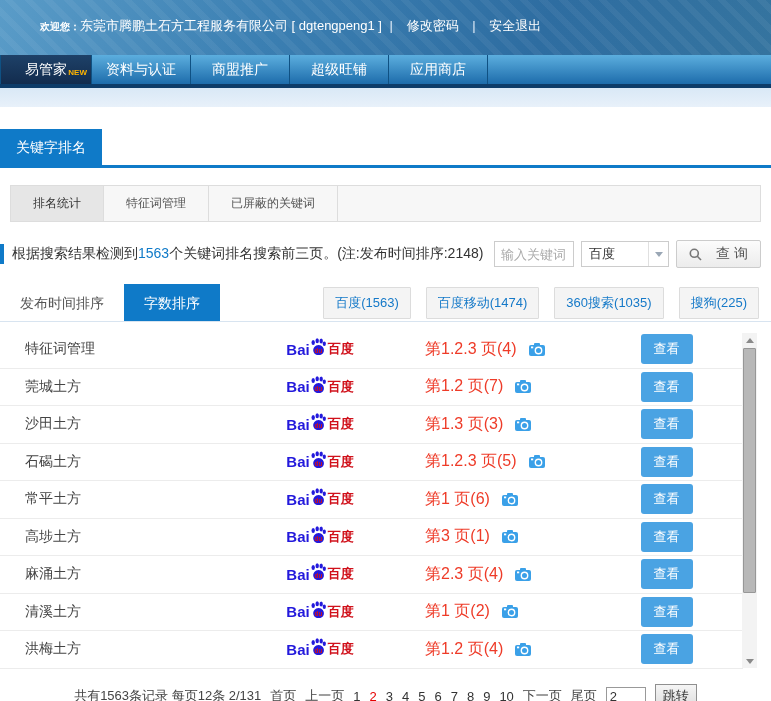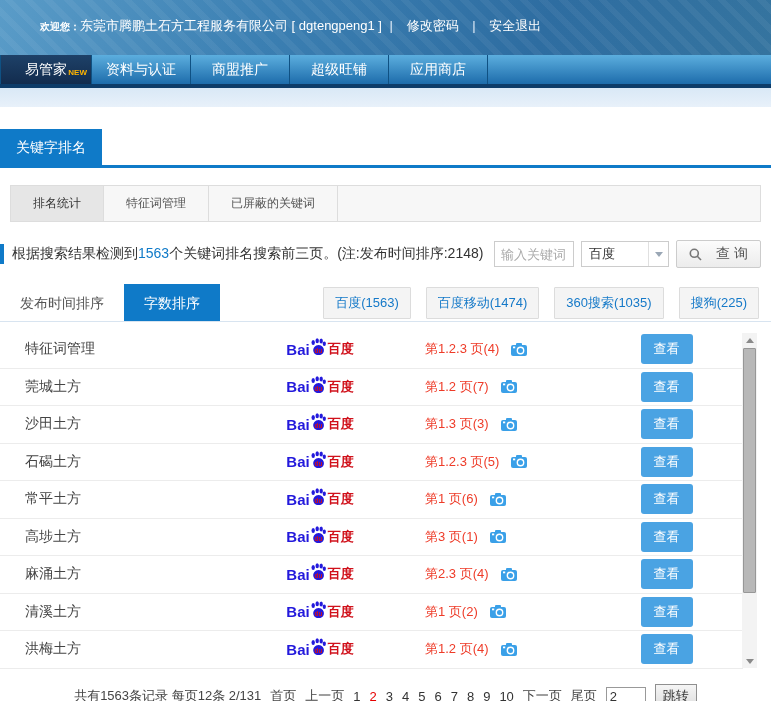--- a/index.html
+++ b/index.html
@@ -75,21 +75,21 @@
   
   .table-wrap { position:relative; margin-top:9px; height:339px; }
   .trow { display:flex; align-items:center; height:37.5px; border-bottom:1px solid #ececec;
     margin-right:28px; }
   .cell-kw { width:245px; padding-left:25px; font-size:14px; color:#444; }
   .cell-logo { width:150px; display:flex; align-items:center; justify-content:center; }
   .bai { color:#2319dc; font-weight:bold; font-size:15px; letter-spacing:0; }
   .paw { margin:0 1px 0 0; position:relative; top:-2px; }
   .bdu { color:#d0111b; font-weight:bold; font-size:13px; }
   .cell-page { width:195px; display:flex; align-items:center; gap:12px; padding-left:30px; }
-  .pagetext { color:#ee3b28; font-size:13px; white-space:nowrap; }
+  .pagetext { color:#ee3b28; font-size:16px; white-space:nowrap; }
   .cam { cursor:pointer; flex:none; }
   .cell-act { flex:1; display:flex; justify-content:center; }
   .view-btn { background:#4aa3e3; color:#fff; border:none; border-radius:3px;
     font-size:13px; padding:6px 13px; cursor:pointer; font-family:inherit; }
 
   
   .scrollbar { position:absolute; top:2px; right:14px; width:15px; height:335px;
     background:#f3f3f3; }
   .sb-arrow { position:absolute; left:0; width:15px; height:14px; display:flex;
     align-items:center; justify-content:center; cursor:pointer; }

